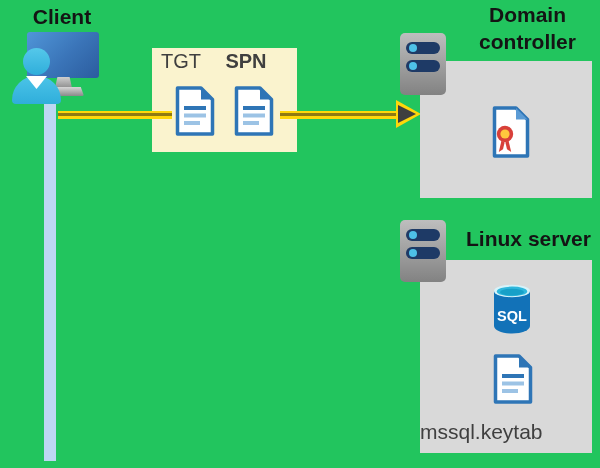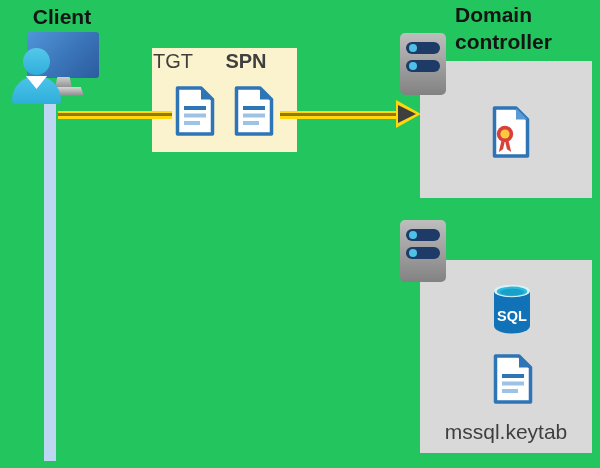--- a/index.html
+++ b/index.html
@@ -2,28 +2,28 @@
 <html><head>
 <meta charset="utf-8">
 <style>
   html,body{margin:0;padding:0;background:#FFFFFF;}
   .canvas{
     position:relative;width:600px;height:468px;background:#22c55e;overflow:hidden;
     font-family:"Liberation Sans",sans-serif;
   }
   .abs{position:absolute;}
   
-  .heading{font-weight:700;font-size:21px;color:#141414;line-height:1.28;}
+  .heading{font-weight:700;font-size:21px;color:#141414;line-height:1.28;text-align:center;}
   .sublabel{font-size:20px;color:#3F3F3F;}
   .client-label{left:10px;top:4px;width:104px;text-align:center;}
   .dc-label{left:455px;top:2px;width:145px;}
   .linux-label{left:456px;top:226px;width:145px;}
-  .tgt-label{left:146px;top:50px;width:54px;text-align:center;}
+  .tgt-label{left:154px;top:50px;width:54px;text-align:center;}
   .spn-label{left:219px;top:50px;width:54px;text-align:center;font-weight:bold;}
-  .keytab-label{left:420px;top:420px;width:172px;text-align:center;font-size:21px;}
+  .keytab-label{left:420px;top:420px;width:172px;font-size:21px;}
   
   .timeline{left:44px;top:95px;width:12px;height:366px;background:#BDD7F2;}
   .screen{left:27px;top:32px;width:72px;height:46px;border-radius:3px;
     background:linear-gradient(135deg,#5096D8 0%,#3A74B8 55%,#2B5C9E 100%);}
   .stand-neck{left:55px;top:77px;width:17px;height:11px;
     background:linear-gradient(180deg,#CFCFCF,#8E8E8E);
     clip-path:polygon(14% 0,86% 0,100% 100%,0 100%);}
   .stand-base{left:44px;top:87px;width:40px;height:9px;border-radius:2px;
     background:linear-gradient(180deg,#D6D6D6,#8A8A8A);
     clip-path:polygon(8% 0,92% 0,100% 100%,0 100%);}
@@ -127,20 +127,21 @@
 
   <div class="abs node-box linux-box"></div>
   <div class="abs server-icon server-linux">
     <div class="server-pill pill-1">
         <span class="server-dot"></span>
       </div>
     <div class="server-pill pill-2">
         <span class="server-dot"></span>
       </div>
   </div>
+  <div class="abs heading linux-label">Linux server</div>
 
   <svg class="abs sql" width="40" height="52" viewBox="0 0 40 52">
     <path d="M2 8 V43 C2 47 10 50.5 20 50.5 C30 50.5 38 47 38 43 V8 Z" fill="#1272B8"></path>
     <ellipse cx="20" cy="8" rx="18" ry="6.2" fill="#D6F3FA"></ellipse>
     <ellipse cx="20" cy="8.4" rx="15.2" ry="4.8" fill="#2FB7DC"></ellipse>
     <ellipse cx="20" cy="9.2" rx="12" ry="3.4" fill="#17A0C8"></ellipse>
     <text x="20" y="38" text-anchor="middle" font-family="Liberation Sans, sans-serif" font-size="14.5" font-weight="bold" fill="#FFFFFF">SQL</text>
   </svg>
 
   <svg class="abs keytab-doc" width="42" height="50" viewBox="0 0 42 50">

